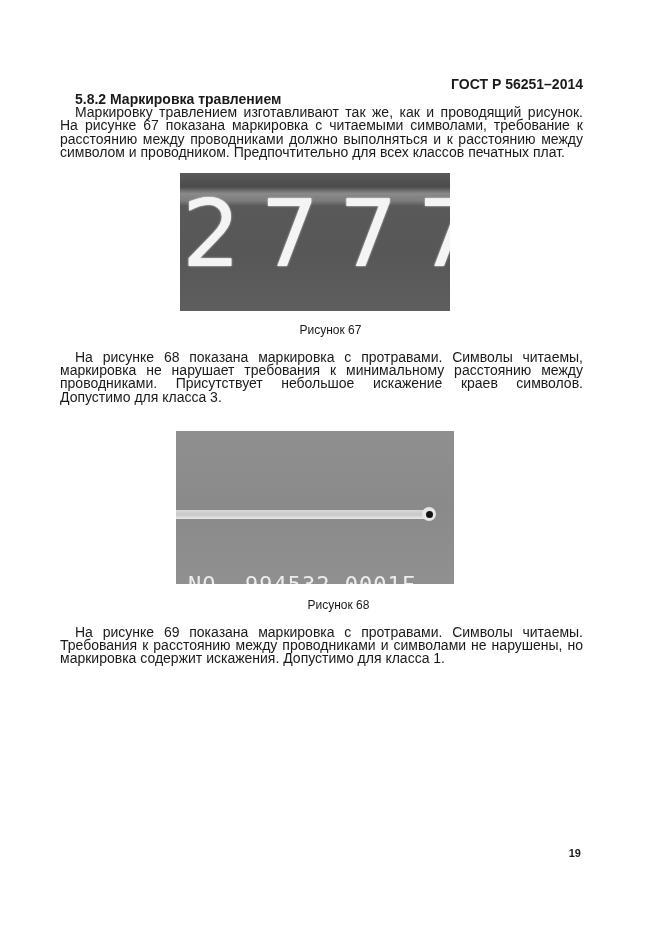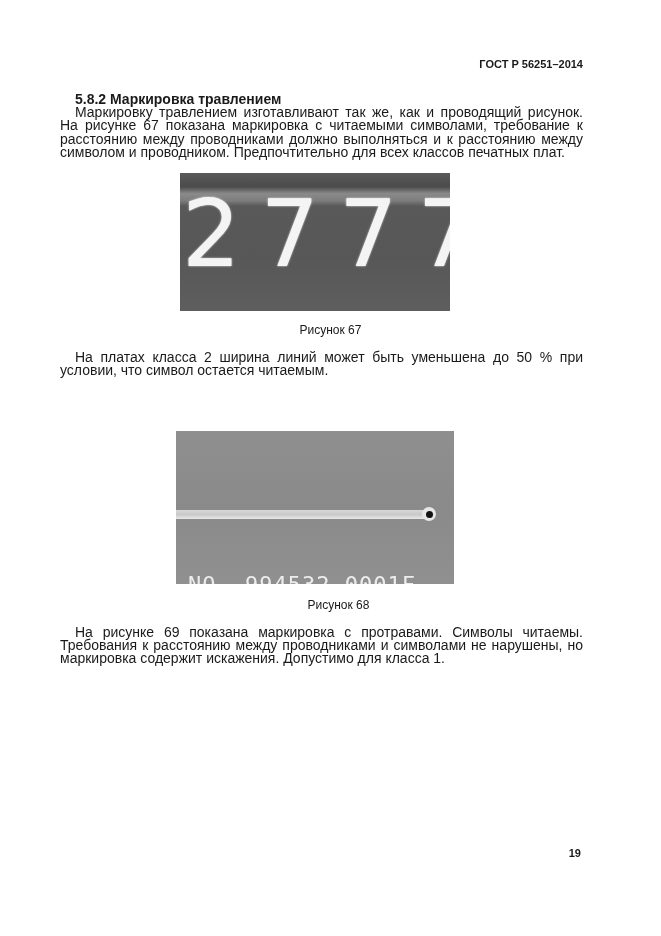--- a/index.html
+++ b/index.html
@@ -2,22 +2,22 @@
 <html><head>
   <meta charset="utf-8">
   <style>
     html, body { margin: 0; padding: 0; background: #ffffff; }
     body {
       width: 661px; height: 936px; position: relative; overflow: hidden;
       font-family: "Liberation Sans", sans-serif; color: #1a1a1a;
     }
     .page { position: absolute; left: 0; top: 0; width: 661px; height: 936px; }
     .header-code {
-      position: absolute; right: 78px; top: 58px;
-      font-size: 11px; font-weight: bold;
+      position: absolute; right: 78px; top: 76px;
+      font-size: 14px; font-weight: bold;
     }
     .text-block {
       position: absolute; left: 60px; width: 523px;
       font-size: 14px; line-height: 13.2px; text-align: justify;
     }
     .section-title { font-weight: bold; text-indent: 15px; }
     .para { text-indent: 15px; margin: 0; }
     .figure-img {
       position: absolute; overflow: hidden;
     }
@@ -75,21 +75,21 @@
     <div class="section-title">5.8.2 Маркировка травлением</div>
     <p class="para">Маркировку травлением изготавливают так же, как и проводящий рисунок. На рисунке 67 показана маркировка с читаемыми символами, требование к расстоянию между проводниками должно выполняться и к расстоянию между символом и проводником. Предпочтительно для всех классов печатных плат.</p>
   </div>
 
   <div class="figure-img" id="fig67">
     <div class="digits">2777</div>
   </div>
   <div class="caption" style="top: 323px;">Рисунок 67</div>
 
   <div class="text-block" style="top: 351px;">
-    <p class="para">На платах класса 2 ширина линий может быть уменьшена до 50 % при условии, что символ остается читаемым.</p>
+    <p class="para">На рисунке 68 показана маркировка с протравами. Символы читаемы, маркировка не нарушает требования к минимальному расстоянию между проводниками. Присутствует небольшое искажение краев символов. Допустимо для класса 3.</p>
   </div>
 
   <div class="figure-img" id="fig68">
     <div class="trace"></div>
     <div class="pad"></div>
     <div class="via"></div>
     <div class="label">NO. 994532-0001F</div>
   </div>
   <div class="caption" style="top: 598px; padding-left: 8px;">Рисунок 68</div>
 

